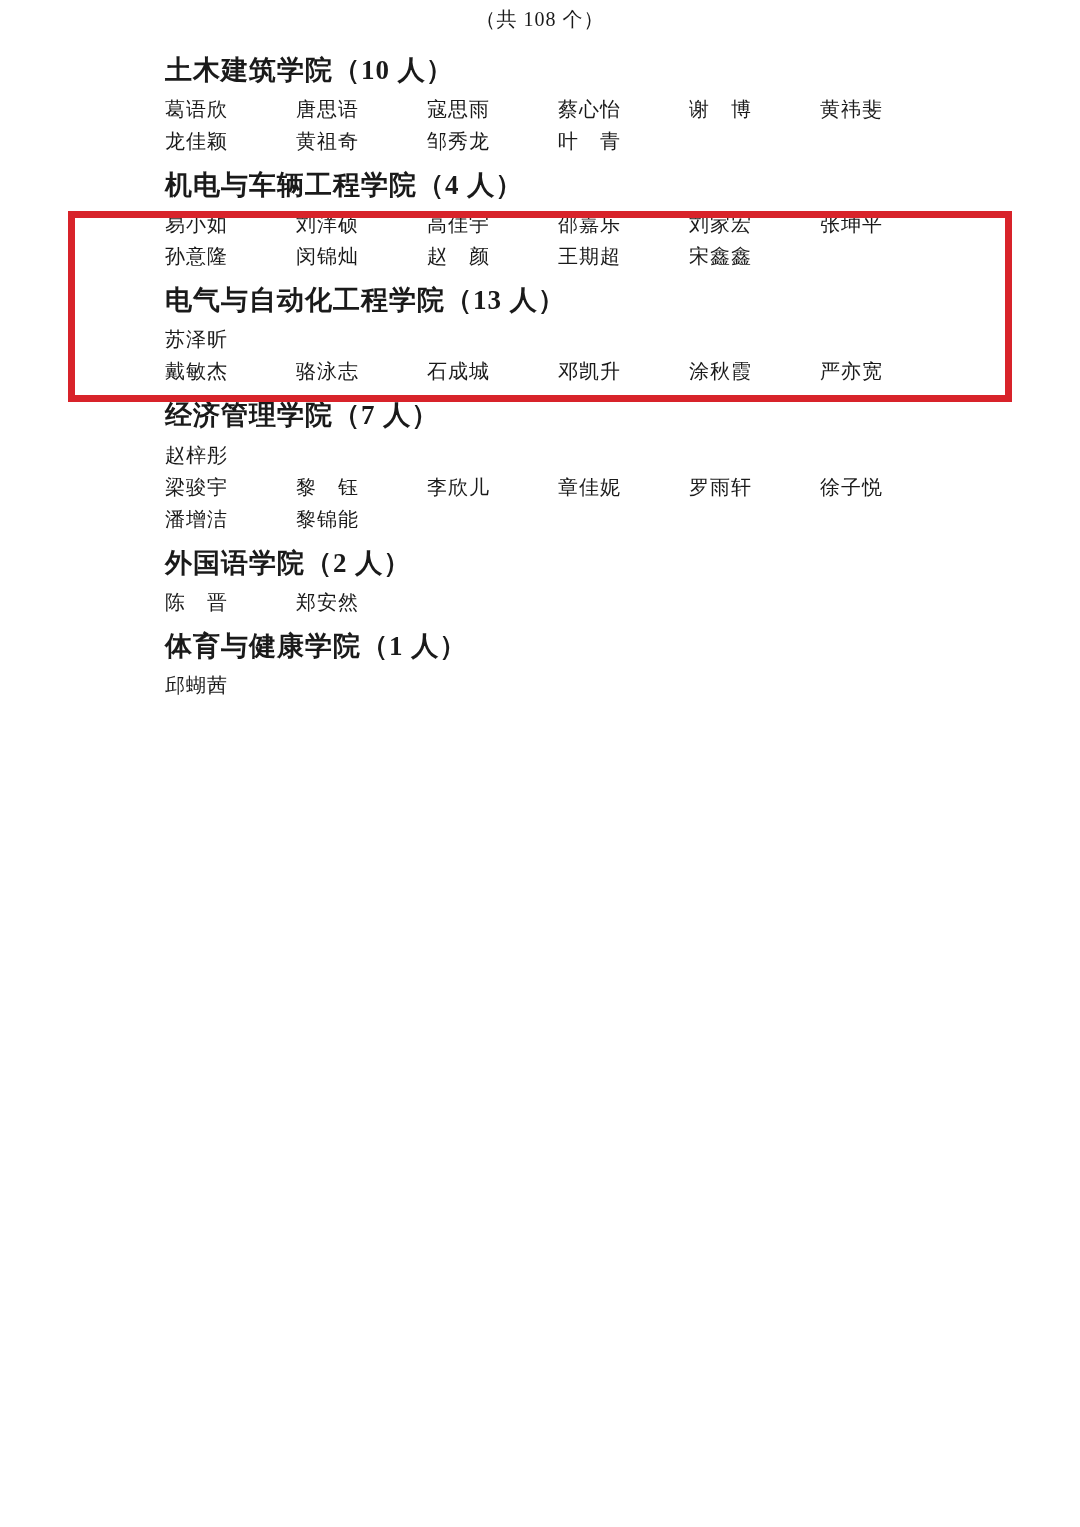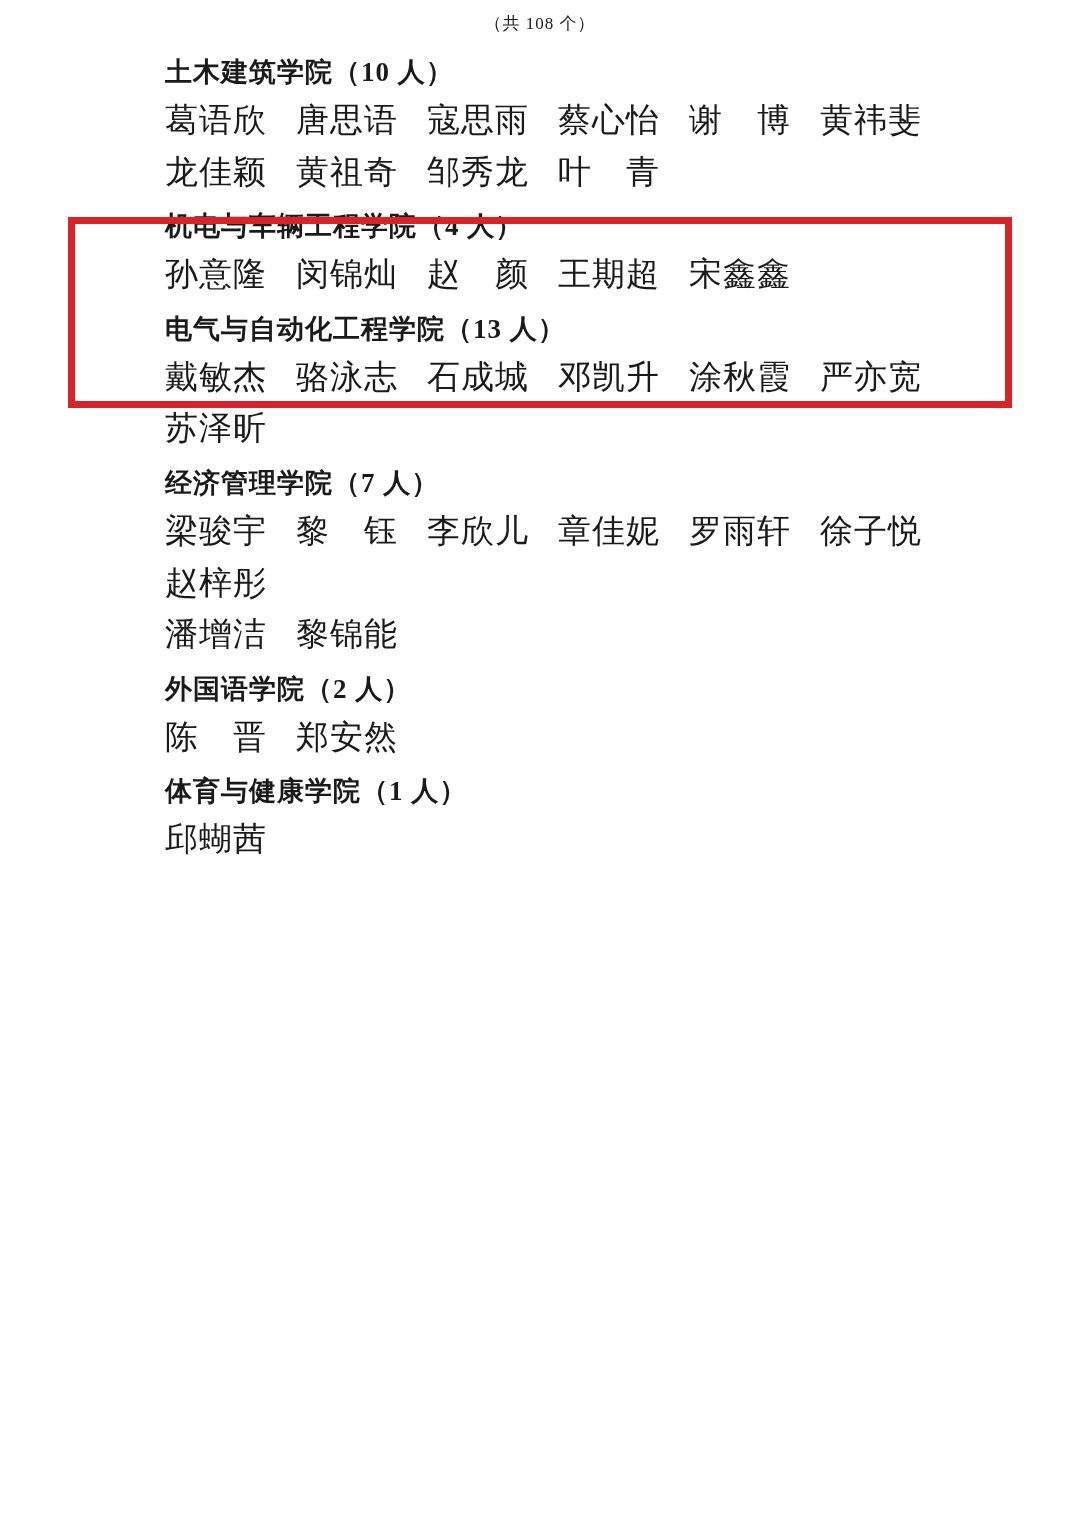--- a/index.html
+++ b/index.html
@@ -25,23 +25,23 @@
   .doc-title {
     text-align: center;
     font-size: 33px;
     font-weight: 700;
     letter-spacing: 1px;
     margin-top: 122px;
     line-height: 1.2;
   }
   .doc-subtitle {
     text-align: center;
-    font-size: 17px;
+    font-size: 20px;
     font-weight: 400;
-    margin-top: 12px;
+    margin-top: 6px;
     letter-spacing: 1px;
   }
   .content {
     margin-top: 18px;
     padding-left: 85px;
   }
   .group {
     margin-bottom: 0px;
     font-family: Liberation Serif, serif;
   }
@@ -51,21 +51,21 @@
     letter-spacing: 1px;
     margin: 10px 0 4px 0;
     line-height: 1.45;
   }
   .name-row {
     display: flex;
     line-height: 1.5;
     margin-bottom: 2px;
   }
   .name {
-    font-size: 33px;
+    font-size: 20px;
     width: 131px;
     letter-spacing: 1px;
     white-space: nowrap;
   }
   .highlight-box {
     position: absolute;
     border: 7px solid #d8232a;
     box-sizing: border-box;
     pointer-events: none;
   }
@@ -93,55 +93,63 @@
         <span class="name">龙佳颖</span>
         <span class="name">黄祖奇</span>
         <span class="name">邹秀龙</span>
         <span class="name">叶　青</span>
       </div>
     </div>
 
     <div class="group">
       <div class="group-title">机电与车辆工程学院（4 人）</div>
       <div class="name-row">
+        <span class="name">易小如</span>
+        <span class="name">刘洋硕</span>
+        <span class="name">高佳宇</span>
+        <span class="name">邵嘉乐</span>
+        <span class="name">刘家宏</span>
+        <span class="name">张坤平</span>
+      </div>
+      <div class="name-row">
         <span class="name">孙意隆</span>
         <span class="name">闵锦灿</span>
         <span class="name">赵　颜</span>
         <span class="name">王期超</span>
         <span class="name">宋鑫鑫</span>
       </div>
     </div>
 
     <div class="group">
       <div class="group-title">电气与自动化工程学院（13 人）</div>
       <div class="name-row">
+        <span class="name">苏泽昕</span>
+      </div>
+      <div class="name-row">
         <span class="name">戴敏杰</span>
         <span class="name">骆泳志</span>
         <span class="name">石成城</span>
         <span class="name">邓凯升</span>
         <span class="name">涂秋霞</span>
         <span class="name">严亦宽</span>
       </div>
-      <div class="name-row">
-        <span class="name">苏泽昕</span>
-      </div>
     </div>
 
     <div class="group">
       <div class="group-title">经济管理学院（7 人）</div>
+      <div class="name-row">
+        <span class="name">赵梓彤</span>
+      </div>
       <div class="name-row">
         <span class="name">梁骏宇</span>
         <span class="name">黎　钰</span>
         <span class="name">李欣儿</span>
         <span class="name">章佳妮</span>
         <span class="name">罗雨轩</span>
         <span class="name">徐子悦</span>
-      </div>
-      <div class="name-row">
-        <span class="name">赵梓彤</span>
       </div>
     </div>
 
     <div class="group">
       <div class="name-row">
         <span class="name">潘增洁</span>
         <span class="name">黎锦能</span>
       </div>
     </div>
 

